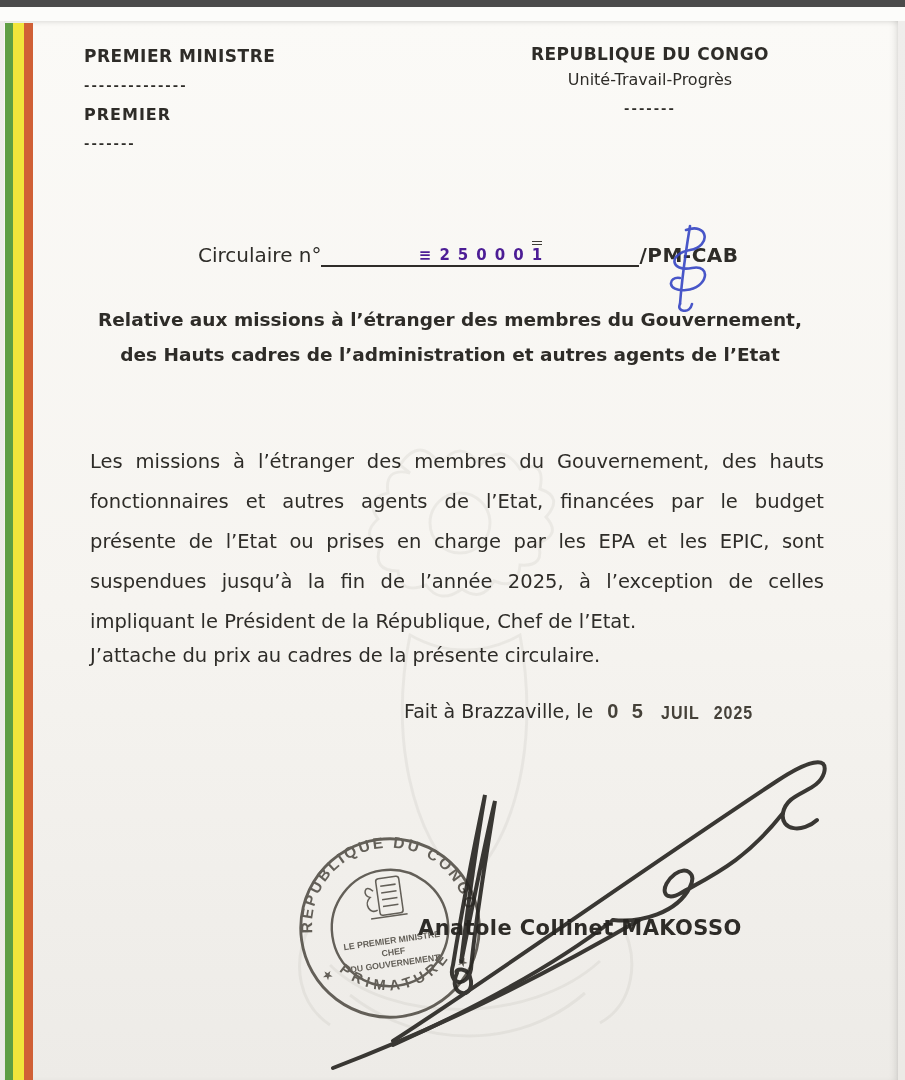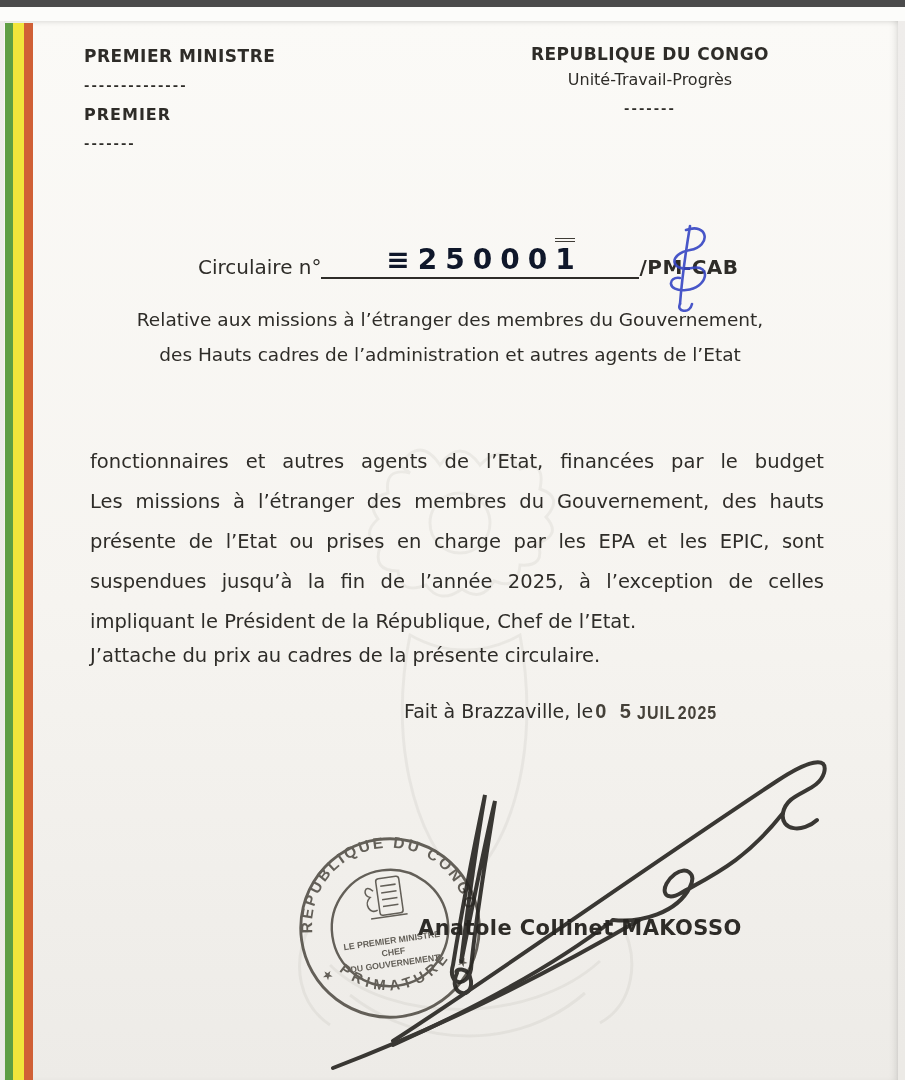--- a/index.html
+++ b/index.html
@@ -33,33 +33,33 @@
   #header-right .t1{font-size:17px;font-weight:bold;letter-spacing:.4px;}
   #header-right .t2{font-size:16px;margin-top:6px;}
   #header-right .sep{font-size:13px;font-weight:bold;letter-spacing:2px;margin-top:12px;}
   
   #ref-line{left:198px;top:243px;display:flex;align-items:flex-end;}
   #ref-label{font-size:20px;font-weight:normal;}
   #ref-stamp-box{
     width:318px;border-bottom:2.5px solid #2e2c28;display:flex;justify-content:center;
     align-items:flex-end;padding-bottom:1px;
   }
-  .stampnum{color:#0f172a;font-weight:bold;font-size:28px;letter-spacing:8px;}
+  .stampnum{color:#4c1d95;font-weight:bold;font-size:15px;letter-spacing:8px;}
   .stampnum .pre{letter-spacing:2px;margin-right:6px;}
   .stampnum .last{border-top:4px double #3f3c36;padding-top:1px;letter-spacing:0;}
   #ref-suffix{font-size:20px;font-weight:bold;letter-spacing:.5px;}
   
-  #subject{left:40px;top:302px;width:820px;text-align:center;font-weight:normal;
+  #subject{left:40px;top:302px;width:820px;text-align:center;font-weight:bold;
     font-size:18.5px;line-height:35px;}
   
   #body-par{left:90px;top:442px;width:734px;font-size:19.5px;line-height:40px;}
   #body-par .jl{text-align:justify;text-align-last:justify;}
   #closing{left:90px;top:644px;width:734px;font-size:19.5px;}
   
-  #date-line{left:404px;top:700px;display:flex;align-items:baseline;gap:2px;}
+  #date-line{left:404px;top:700px;display:flex;align-items:baseline;gap:14px;}
   #date-prefix{font-size:19px;}
   .datestamp{color:#454139;font-weight:bold;font-family:"Liberation Sans",sans-serif;}
   #date-day{font-size:20px;letter-spacing:4px;}
   #date-month{font-size:16px;transform:scaleY(1.2);letter-spacing:1px;}
   #date-year{font-size:16px;transform:scaleY(1.2);letter-spacing:1px;}
   
   #stamp{left:293px;top:831px;width:194px;height:194px;transform:rotate(-8deg);opacity:.85;}
   
   #signature{left:325px;top:723px;width:530px;height:352px;z-index:6;}
   
@@ -123,22 +123,22 @@
     <path d="M 30 80 C 26 88 40 90 42 80"></path>
   </g>
 </svg>
 
 <div id="subject" class="abs">
   <div>Relative aux missions à l’étranger des membres du Gouvernement,</div>
   <div>des Hauts cadres de l’administration et autres agents de l’Etat</div>
 </div>
 
 <div id="body-par" class="abs">
+  <div class="jl">Les missions à l’étranger des membres du Gouvernement, des hauts</div>
   <div class="jl">fonctionnaires et autres agents de l’Etat, financées par le budget</div>
-  <div class="jl">Les missions à l’étranger des membres du Gouvernement, des hauts</div>
   <div class="jl">présente de l’Etat ou prises en charge par les EPA et les EPIC, sont</div>
   <div class="jl">suspendues jusqu’à la fin de l’année 2025, à l’exception de celles</div>
   <div>impliquant le Président de la République, Chef de l’Etat.</div>
 </div>
 
 <div id="closing" class="abs">J’attache du prix au cadres de la présente circulaire.</div>
 
 <div id="date-line" class="abs">
   <span id="date-prefix">Fait à Brazzaville, le</span>
   <span id="date-day" class="datestamp">0 5</span>

